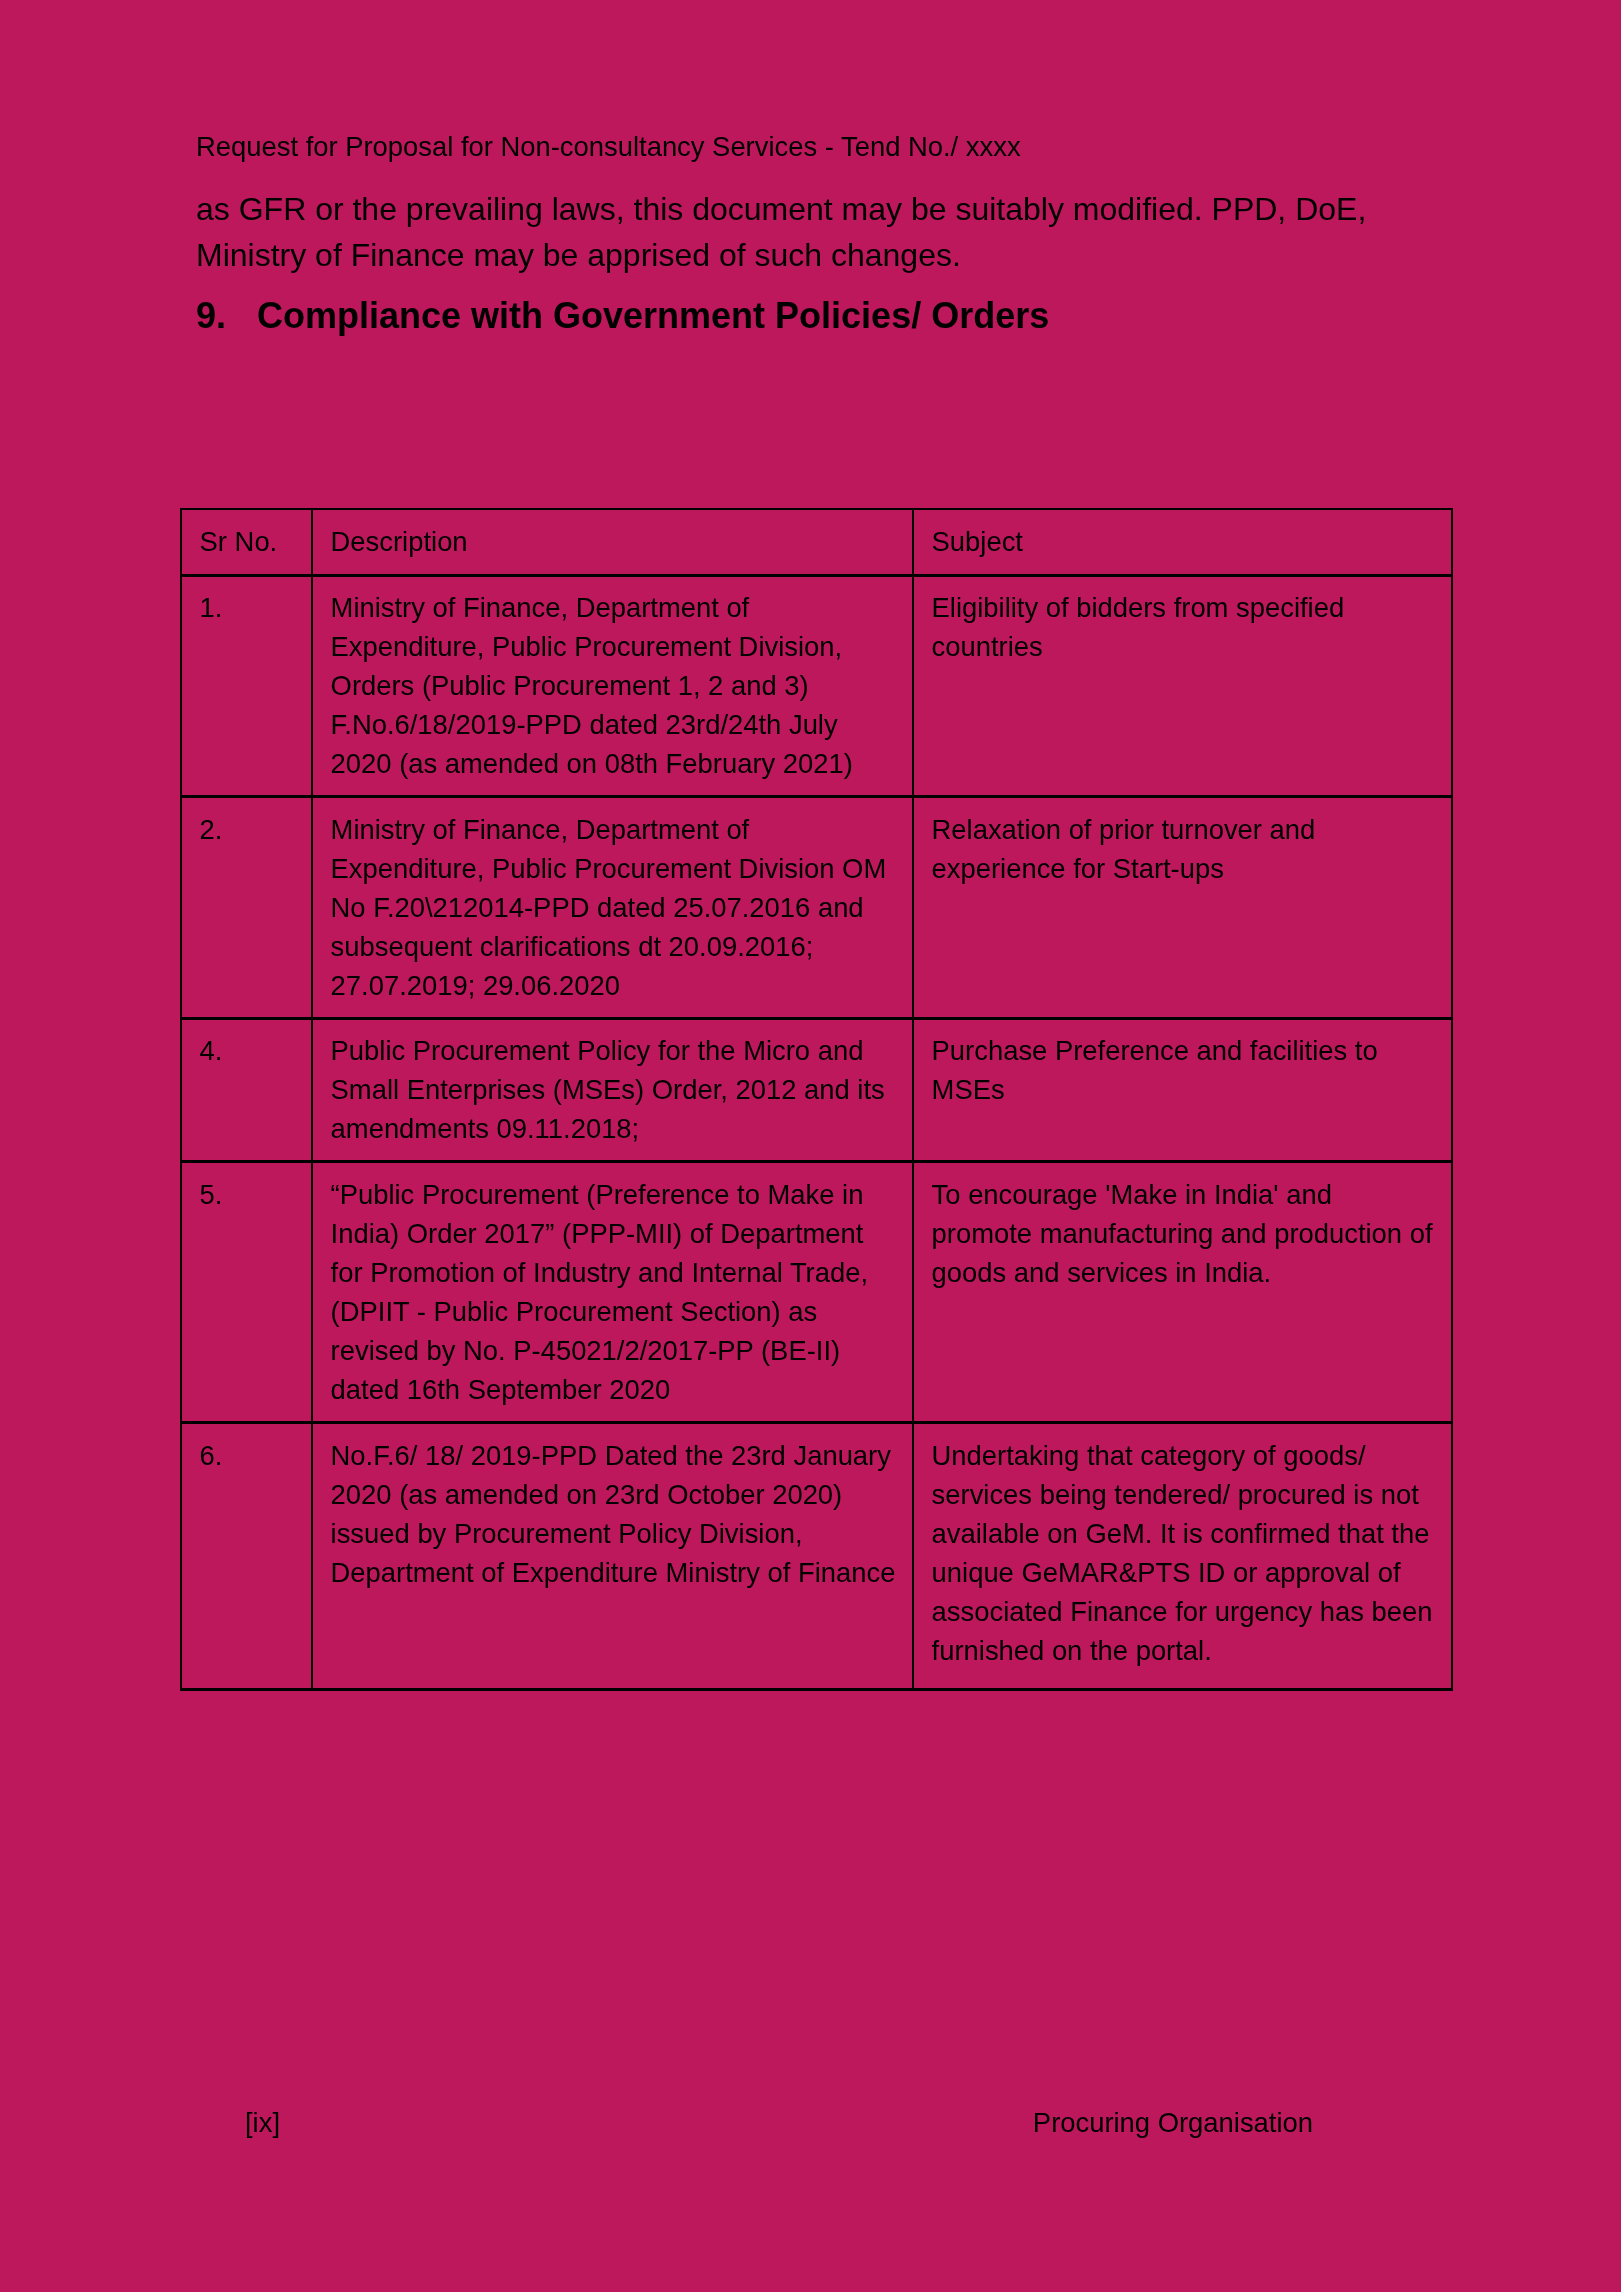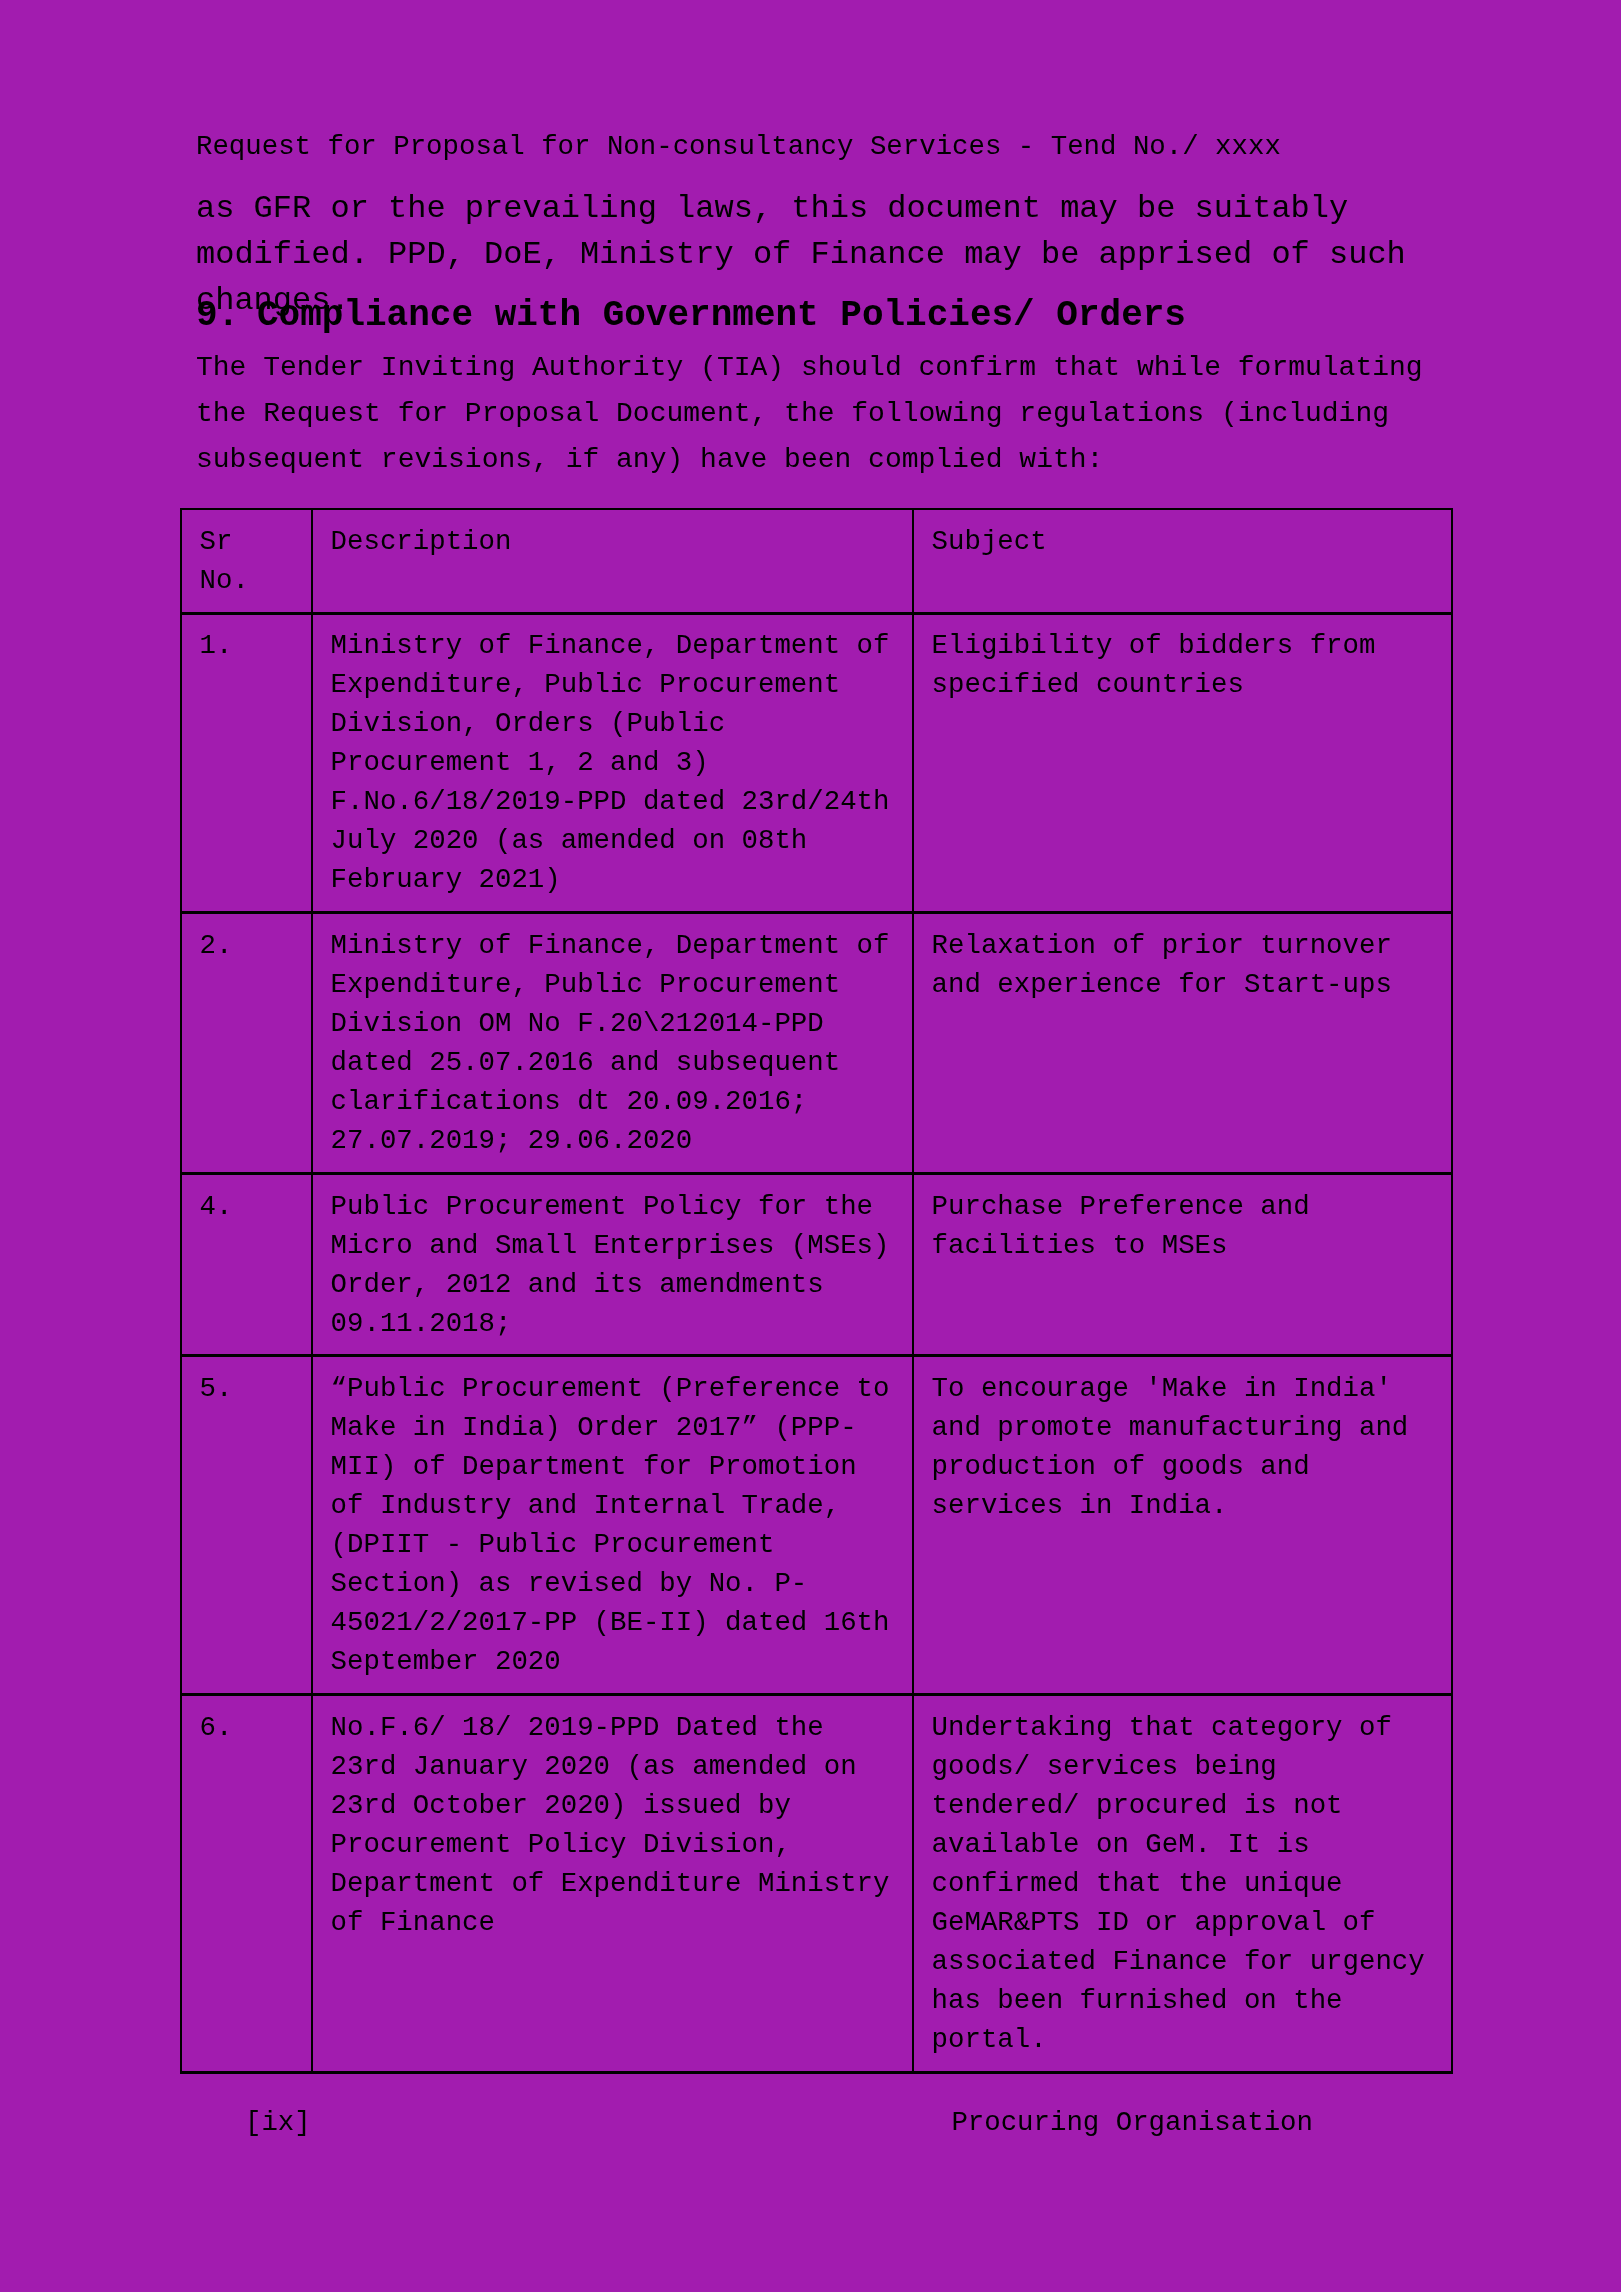--- a/index.html
+++ b/index.html
@@ -4,22 +4,22 @@
 <style>
   html, body {
     margin: 0;
     padding: 0;
     background: #e8e8e8;
   }
   .page {
     position: relative;
     width: 1621px;
     height: 2293px;
-    background: #a21caf;
-    font-family: Liberation Mono, monospace;
+    background: #be185d;
+    font-family: Liberation Sans, sans-serif;
     color: #000000;
     overflow: hidden;
     margin: 0 auto;
   }
   .running-header {
     position: absolute;
     left: 196px;
     top: 129px;
     font-size: 27.4px;
     line-height: 35px;
@@ -102,21 +102,20 @@
 <div class="page">
 
   <div class="running-header">Request for Proposal for Non-consultancy Services - Tend No./ xxxx</div>
 
   <div class="para-1">as GFR or the prevailing laws, this document may be suitably modified. PPD, DoE, Ministry of Finance may be apprised of such changes.</div>
 
   <div class="section-heading">
     <span class="sec-num">9.</span><span>Compliance with Government Policies/ Orders</span>
   </div>
 
-  <div class="para-2">The Tender Inviting Authority (TIA) should confirm that while formulating the Request for Proposal Document, the following regulations (including subsequent revisions, if any) have been complied with:</div>
 
   <table class="compliance">
     <colgroup>
       <col style="width:131px">
       <col style="width:601px">
       <col style="width:539px">
     </colgroup>
     <tbody>
       <tr class="t-head">
         <th>Sr No.</th>

